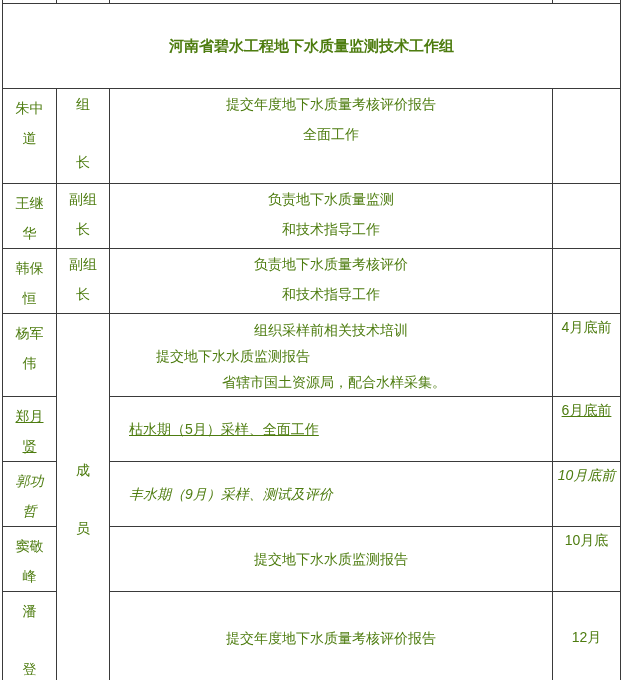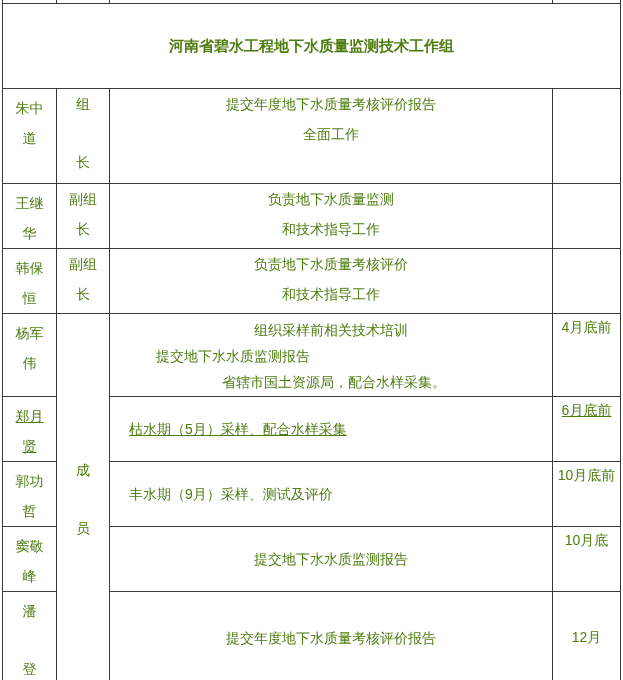--- a/index.html
+++ b/index.html
@@ -33,21 +33,21 @@
     overflow: hidden;
     word-break: break-all;
   }
   tr.partial td { border-top: none; height: 3px; }
   tr.rt  { height: 85px; }
   tr.r1  { height: 95px; }
   tr.r2  { height: 59px; margin-top: 32px; }
   tr.r3  { height: 61px; }
   tr.r4  { height: 80px; }
   tr.r5  { height: 59px; text-decoration: underline; }
-  tr.r6  { height: 61px; }
+  tr.r6  { height: 61px; font-style: italic; }
   tr.r7  { height: 64px; }
   tr.r8  { height: 88px; }
   td.title-cell {
     vertical-align: middle;
     font-weight: bold;
     font-size: 15px;
   }
   .ln { line-height: 30px; }
   td.nm { padding-top: 4px; }
   td.gap .ln + .ln { margin-top: 28px; }
@@ -150,21 +150,21 @@
       </td>
       <td class="dl">4月底前</td>
     </tr>
 
     <tr class="r5">
       <td class="nm">
         <div class="ln">郑月</div>
         <div class="ln">贤</div>
       </td>
       <td class="duty-left vmid">
-        <div class="ln">枯水期（5月）采样、配合水样采集</div>
+        <div class="ln">枯水期（5月）采样、全面工作</div>
       </td>
       <td class="dl">6月底前</td>
     </tr>
 
     <tr class="r6">
       <td class="nm">
         <div class="ln">郭功</div>
         <div class="ln">哲</div>
       </td>
       <td class="duty-left vmid">

